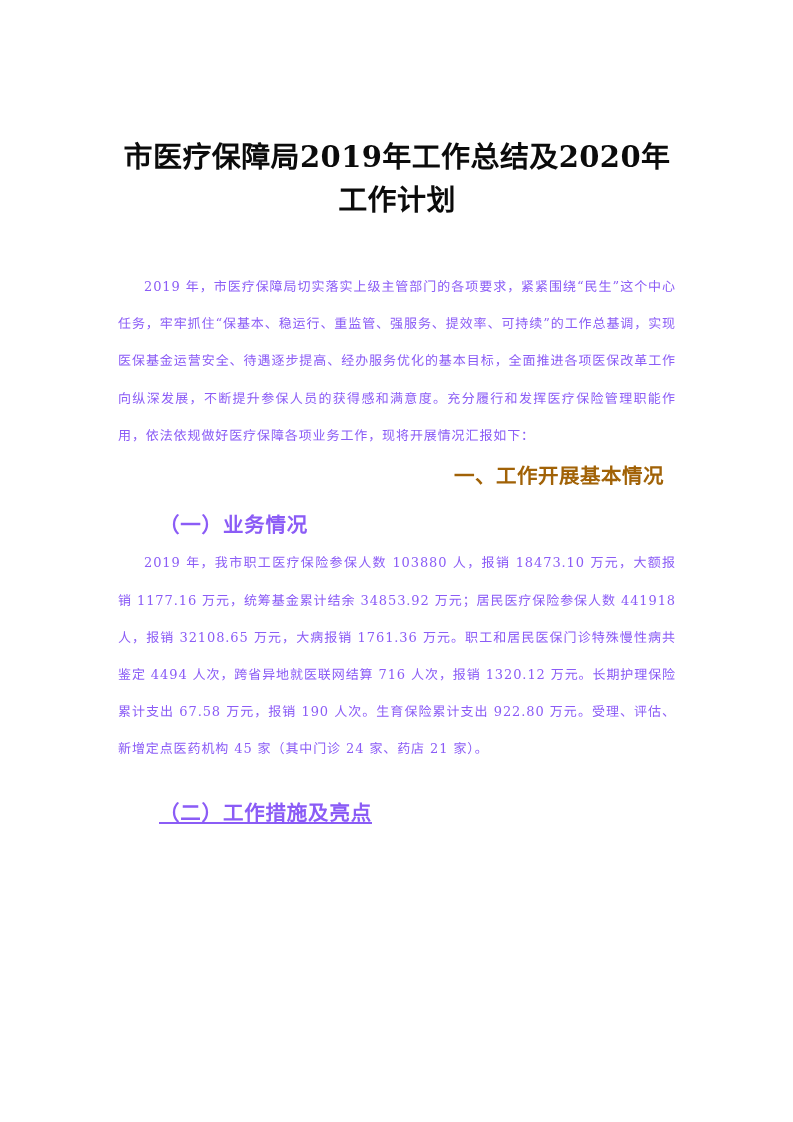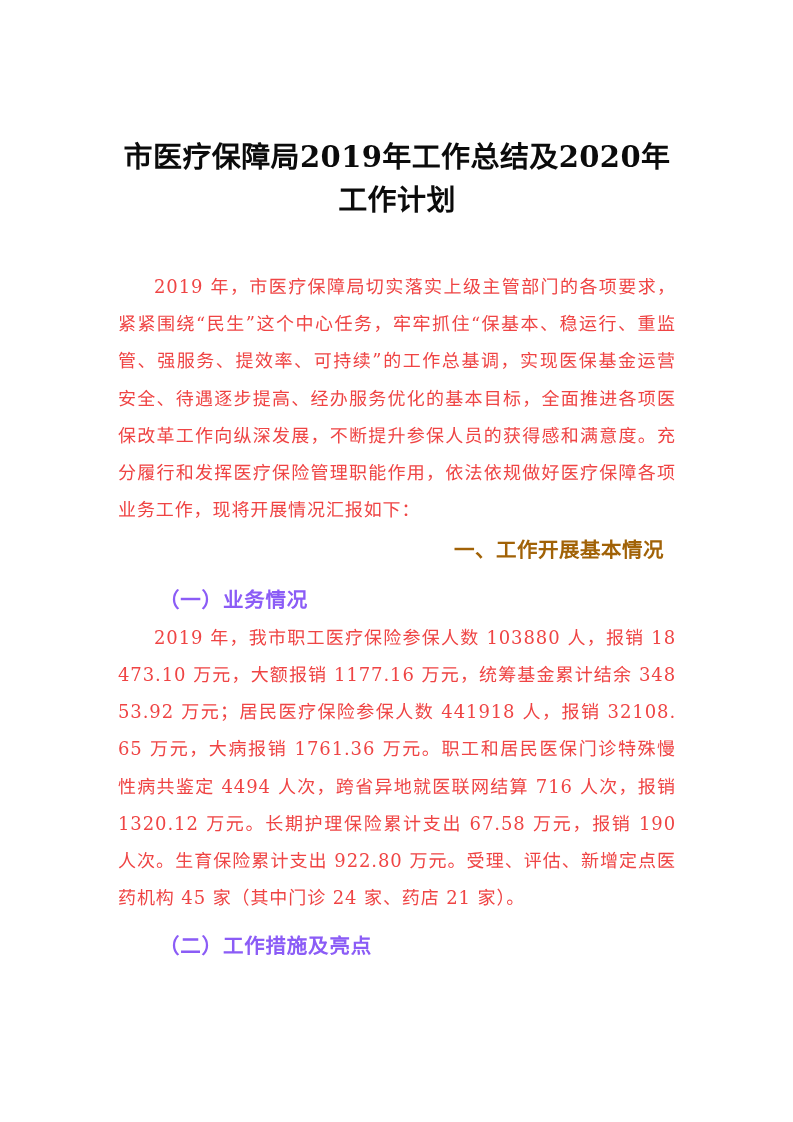--- a/index.html
+++ b/index.html
@@ -44,26 +44,26 @@
     letter-spacing: 0.4px;
     text-align: center;
     color: #0b0b0b;
     padding-top: 136px;
   }
 
   
   .para {
     margin: 0;
     font-family: "DejaVu Serif", "Liberation Serif", serif;
-    font-size: 18px;
+    font-size: 13px;
     line-height: 37.2px;
     text-align: justify;
     text-justify: inter-character;
     text-indent: 2em;
-    color: #ef4444;
+    color: #8b5cf6;
     letter-spacing: 0.9px;
     word-break: break-all;
   }
 
   .para-intro {
     margin-top: 46px;
   }
 
   .para-business {
     margin-top: 0px;
@@ -89,21 +89,22 @@
     font-family: "DejaVu Serif", "Liberation Serif", serif;
     font-weight: 700;
     font-size: 20.5px;
     line-height: 37.2px;
     letter-spacing: 0.8px;
     text-indent: 2em;
     color: #8b5cf6;
   }
 
   .h2-spaced {
-    margin-top: 12px;
+    margin-top: 27px;
+    text-decoration: underline;
   }
 </style>
 </head>
 <body>
 
 <div class="page">
   <div class="content">
 
     <h1 class="doc-title">市医疗保障局2019年工作总结及2020年工作计划</h1>
 

